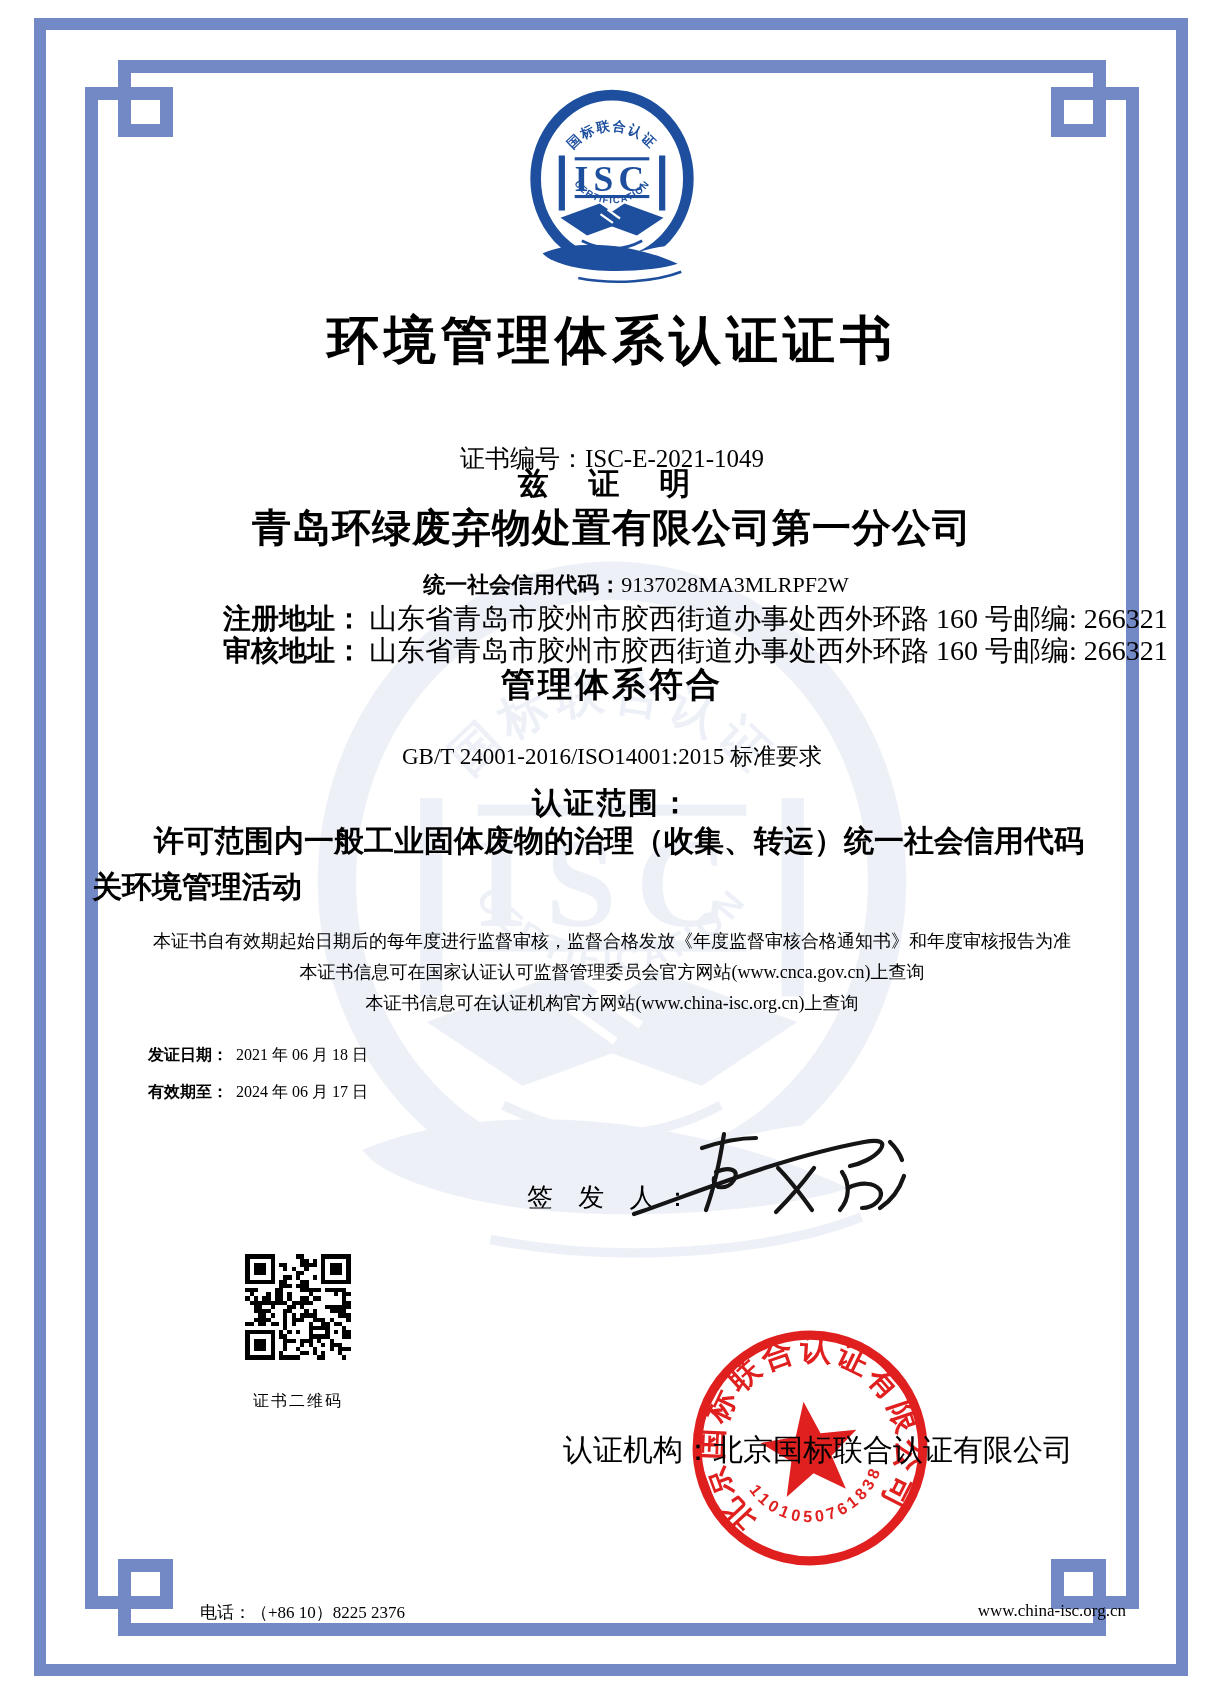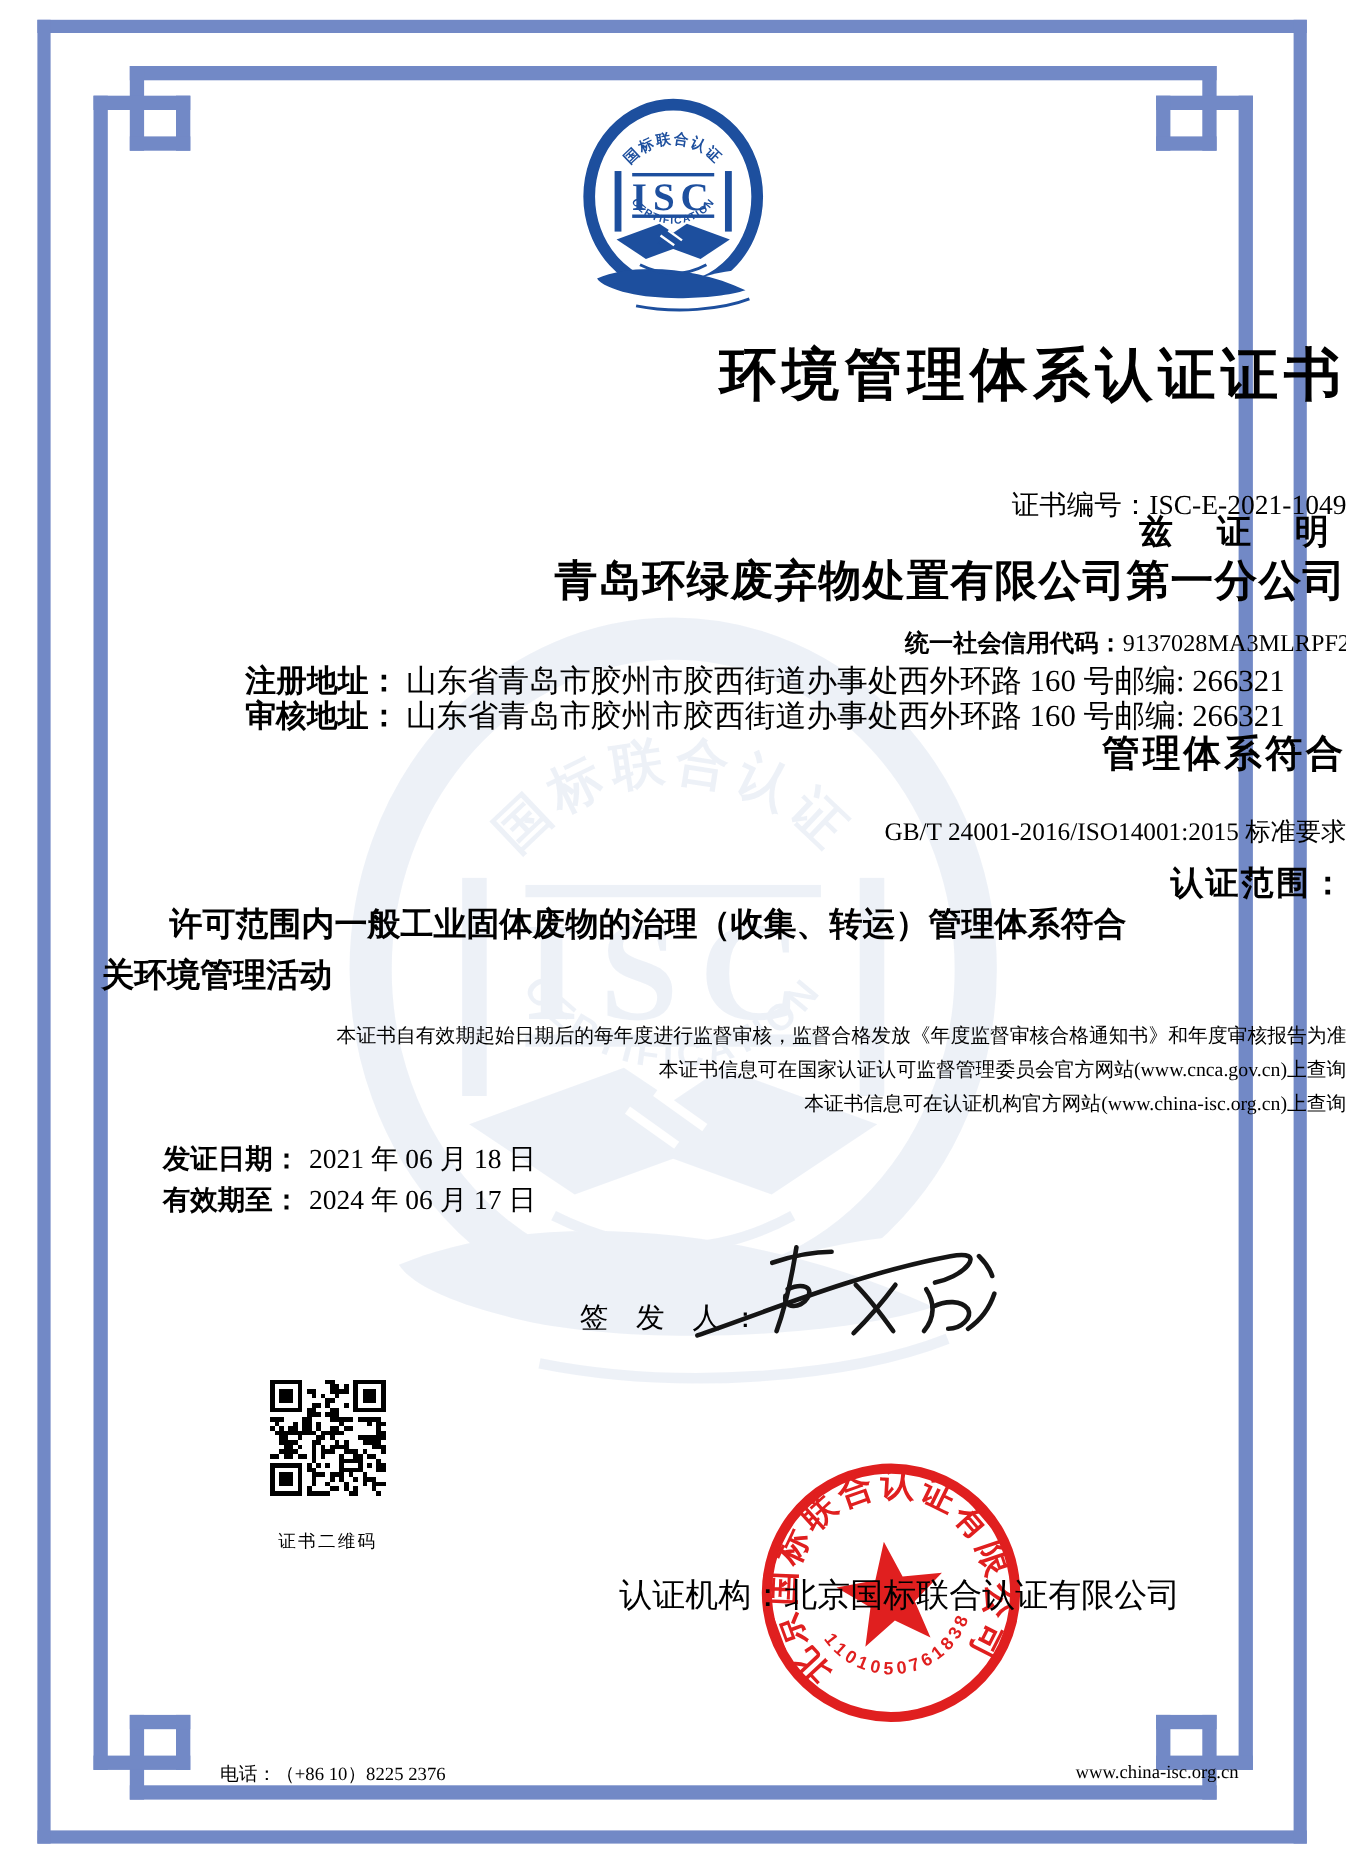--- a/index.html
+++ b/index.html
@@ -1,21 +1,21 @@
 <!DOCTYPE html>
 <html><head>
 <meta charset="utf-8">
 <style>
   html,body{margin:0;padding:0;background:#fff;}
   .page{position:relative;width:1224px;height:1696px;background:#fff;overflow:hidden;
         font-family:"Liberation Serif",serif;color:#000;}
   .abs{position:absolute;}
   .hei{font-family:"Liberation Sans",sans-serif;}
   .song{font-family:"Liberation Serif",serif;}
-  .centered{left:0;width:100%;text-align:right;}
+  .centered{left:0;width:100%;text-align:center;}
 
   
   #frame-svg{left:0;top:0;pointer-events:none;}
 
   
   #logo-svg{left:50%;top:88px;transform:translateX(-50%);}
   .logo-arc-top{font-family:"Liberation Sans",sans-serif;font-size:15px;font-weight:bold;letter-spacing:2px;}
   .logo-isc{font-family:"Liberation Serif",serif;font-size:40px;font-weight:bold;letter-spacing:6px;}
   .logo-arc-bot{font-family:"Liberation Sans",sans-serif;font-size:10.5px;font-weight:bold;letter-spacing:1.5px;}
 
@@ -37,21 +37,21 @@
   .addr-row .zip{margin-left:auto;white-space:nowrap;}
 
   .syshead{top:662px;font-size:34px;font-weight:bold;letter-spacing:3px;}
   .standard{top:741px;font-size:23px;}
   .scopelbl{top:783px;font-size:30px;font-weight:bold;letter-spacing:2px;}
   .scope{left:92px;top:818px;font-size:30px;font-weight:bold;line-height:46px;white-space:nowrap;}
   .scope .indent{padding-left:62px;}
 
   .notes{top:926px;font-size:18px;line-height:31px;}
 
-  .dates{left:148px;top:1036px;font-size:25px;line-height:37px;}
+  .dates{left:148px;top:1036px;font-size:16px;line-height:37px;}
   .dates .lbl{font-family:"Liberation Sans",sans-serif;font-weight:bold;}
   .dates .val{margin-left:8px;}
 
   .signlbl{left:527px;top:1180px;font-size:26px;letter-spacing:9px;font-family:"Liberation Sans",sans-serif;}
   #sig-svg{left:628px;top:1112px;}
 
   #qr-svg{left:237px;top:1246px;shape-rendering:crispEdges;}
   .qrcap{left:225px;top:1391px;width:146px;text-align:center;font-size:16px;font-family:"Liberation Sans",sans-serif;letter-spacing:2px;}
 
   .bodyline{left:563px;top:1430px;font-size:30px;font-family:"Liberation Sans",sans-serif;}
@@ -151,21 +151,21 @@
       <span class="val">山东省青岛市胶州市胶西街道办事处西外环路 160 号</span>
       <span class="zip"><span>邮编:</span> <span>266321</span></span>
     </div>
   </div>
 
   <div class="abs centered syshead hei">管理体系符合</div>
   <div class="abs centered standard">GB/T 24001-2016/ISO14001:2015 标准要求</div>
   <div class="abs centered scopelbl hei">认证范围：</div>
 
   <div class="abs scope hei">
-    <div class="indent">许可范围内一般工业固体废物的治理（收集、转运）管理体系符合</div>
+    <div class="indent">许可范围内一般工业固体废物的治理（收集、转运）统一社会信用代码</div>
     <div>关环境管理活动</div>
   </div>
 
   <div class="abs centered notes">
     <div>本证书自有效期起始日期后的每年度进行监督审核，监督合格发放《年度监督审核合格通知书》和年度审核报告为准</div>
     <div>本证书信息可在国家认证认可监督管理委员会官方网站(www.cnca.gov.cn)上查询</div>
     <div>本证书信息可在认证机构官方网站(www.china-isc.org.cn)上查询</div>
   </div>
 
   <div class="abs dates">

